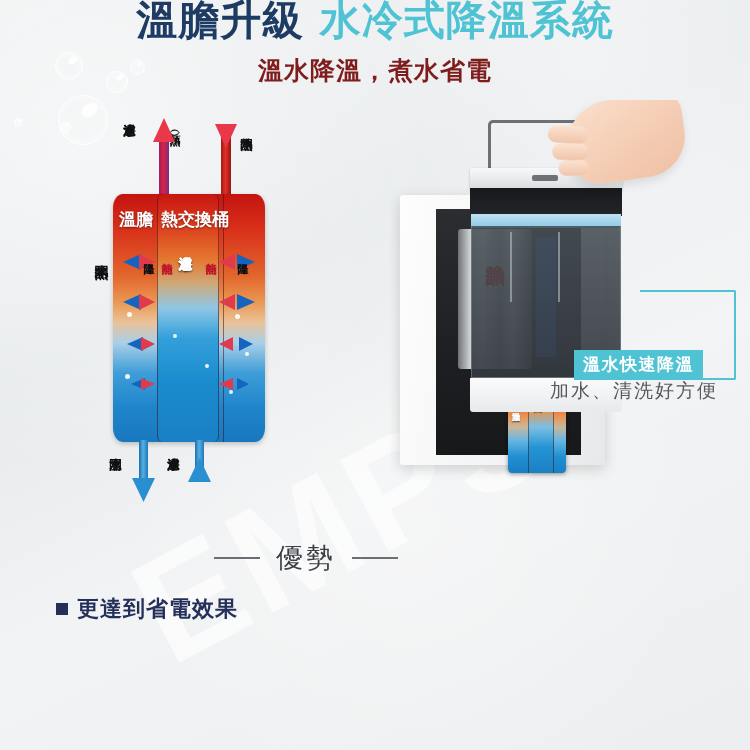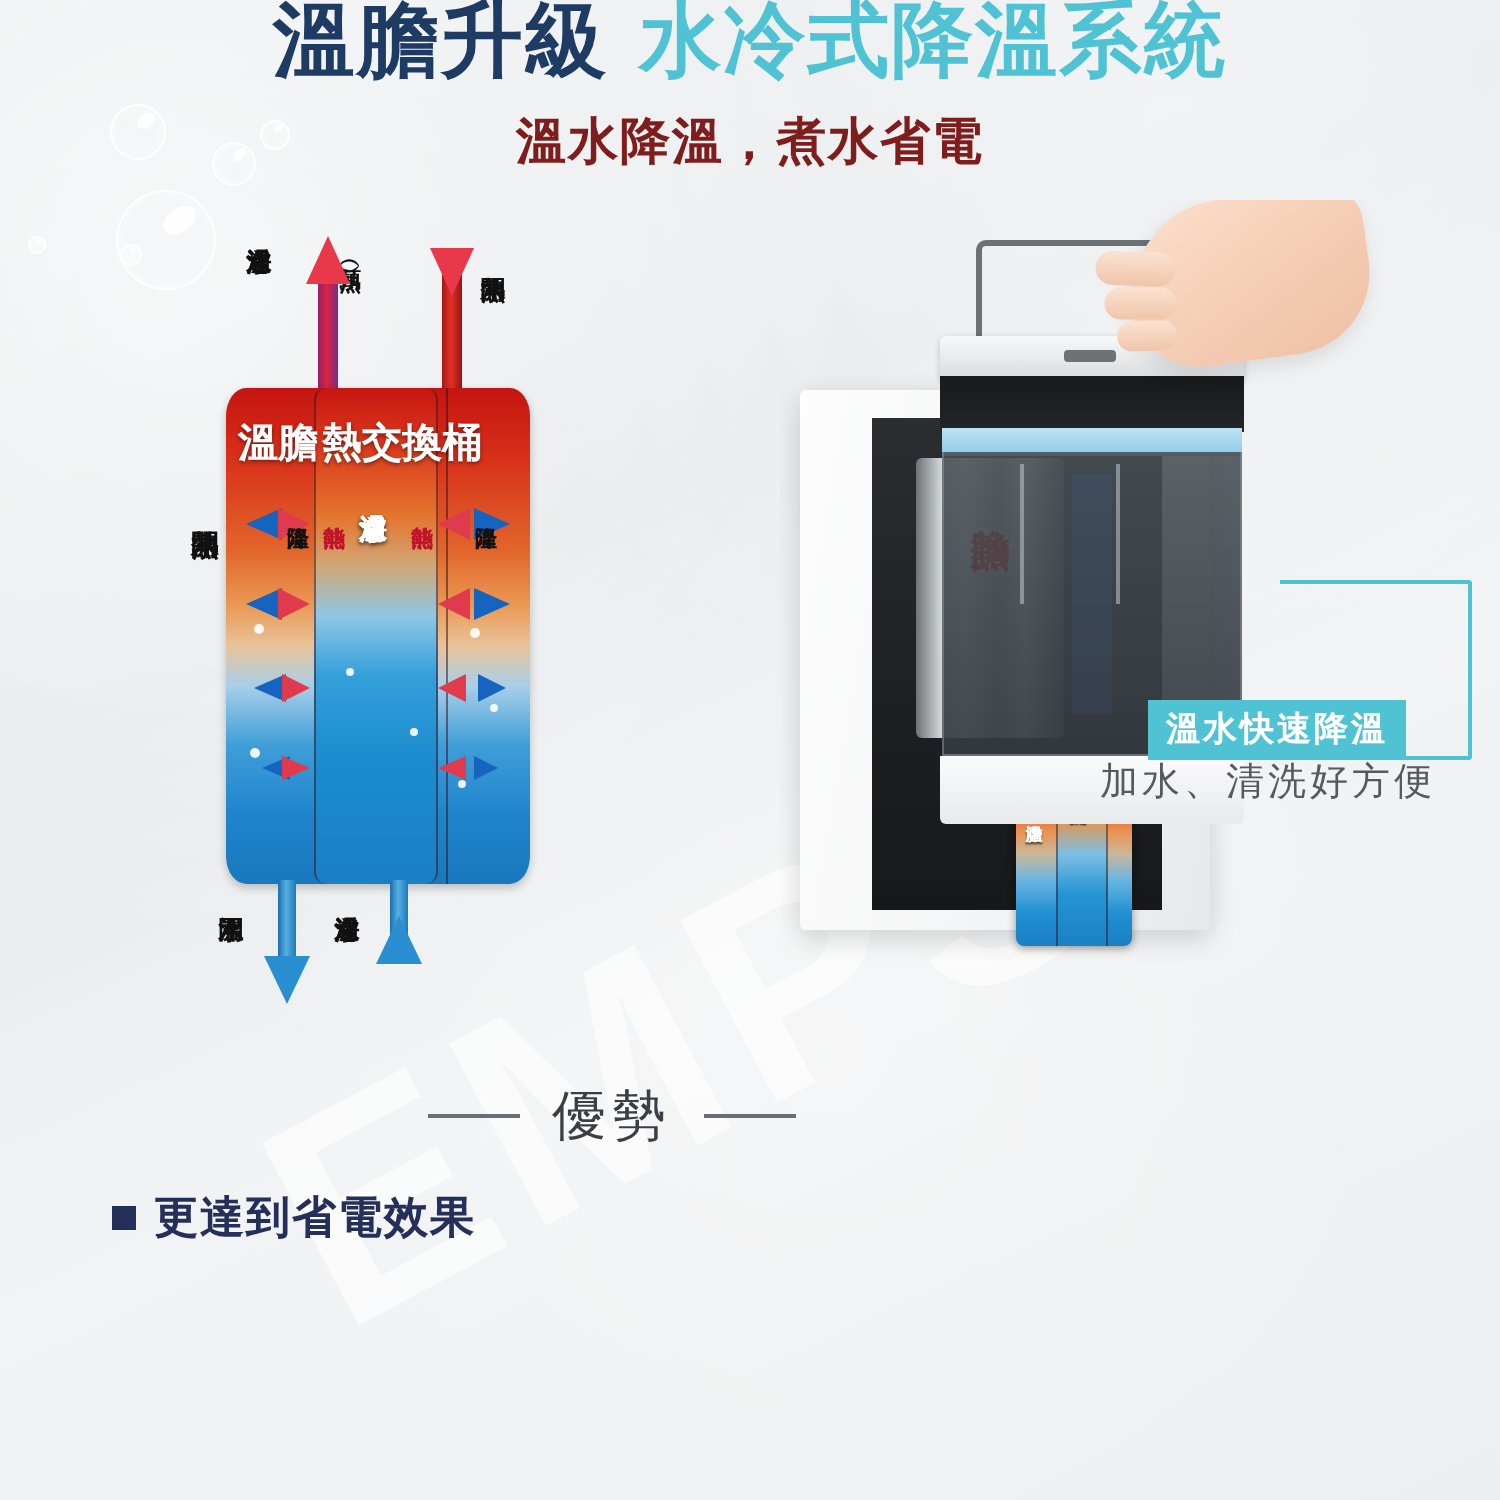--- a/index.html
+++ b/index.html
@@ -108,21 +108,21 @@
     left: 44px; width: 62px;
     background: linear-gradient(180deg,
        #c61611 0%, #dc3a1d 12%, #e4762f 26%, #cfa877 36%,
        #8fc6e6 46%, #34a0da 58%, #1b8ccf 75%, #1a7fc4 100%);
     border-radius: 6px;
   }
   .col-right {
     left: 110px; width: 42px; border-right: none;
   }
   .tank-label {
-    position: absolute; color: #fff; font-weight: 700; font-size: 20px;
+    position: absolute; color: #fff; font-weight: 700; font-size: 17px;
     text-shadow: 0 1px 2px rgba(0,0,0,.45);
     writing-mode: horizontal-tb;
     font-family: "DejaVu Sans", "Liberation Sans", sans-serif;
   }
   .tl-left { left: 6px;  top: 14px; }
   .tl-mid  { left: 48px; top: 14px; white-space: nowrap; }
 
   .bubble-dot {
     position: absolute; background: #fff; border-radius: 50%;
     opacity: .9;

